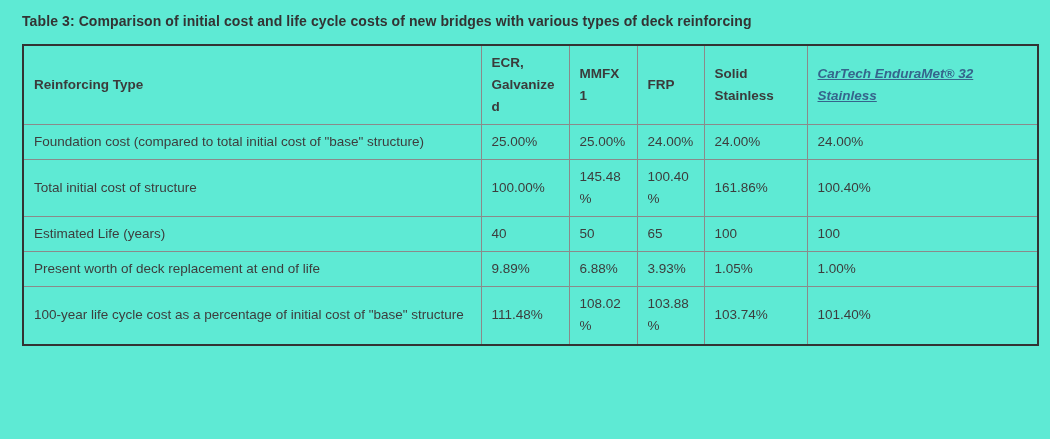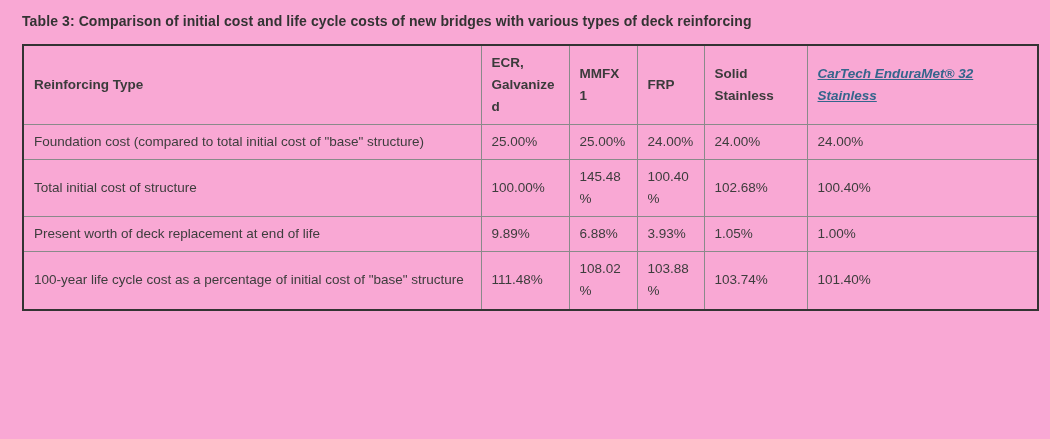--- a/index.html
+++ b/index.html
@@ -6,21 +6,21 @@
   html, body {
     margin: 0;
     padding: 0;
     background: #ffffff;
     font-family: "Liberation Sans", "DejaVu Sans", sans-serif;
     color: #3d3d3d;
   }
   .page {
     width: 1050px;
     height: 439px;
-    background: #f9a8d4;
+    background: #5eead4;
     padding: 13px 7px 0 22px;
   }
   .caption {
     font-size: 14px;
     font-weight: bold;
     color: #333333;
     margin: 0 0 15px 0;
     letter-spacing: 0.1px;
   }
   table.cost-table {
@@ -91,22 +91,30 @@
         <td>25.00%</td>
         <td>24.00%</td>
         <td>24.00%</td>
         <td>24.00%</td>
       </tr>
       <tr class="single">
         <td>Total initial cost of structure</td>
         <td>100.00%</td>
         <td>145.48%</td>
         <td>100.40%</td>
-        <td>102.68%</td>
+        <td>161.86%</td>
         <td>100.40%</td>
+      </tr>
+      <tr class="single">
+        <td>Estimated Life (years)</td>
+        <td>40</td>
+        <td>50</td>
+        <td>65</td>
+        <td>100</td>
+        <td>100</td>
       </tr>
       <tr class="single">
         <td>Present worth of deck replacement at end of life</td>
         <td>9.89%</td>
         <td>6.88%</td>
         <td>3.93%</td>
         <td>1.05%</td>
         <td>1.00%</td>
       </tr>
       <tr class="double">

